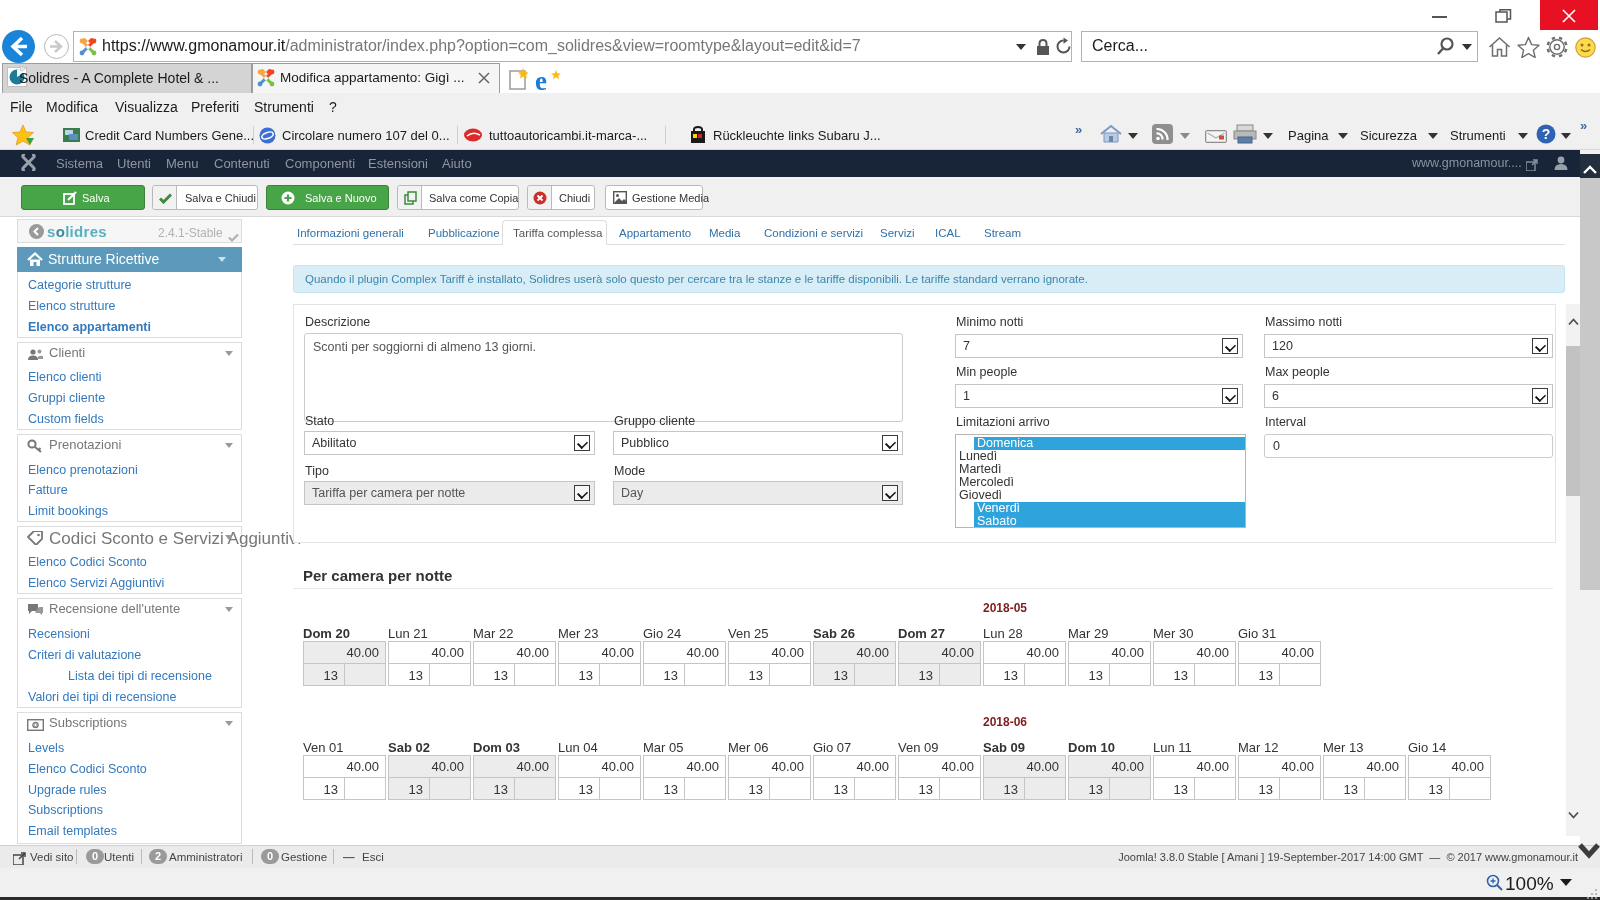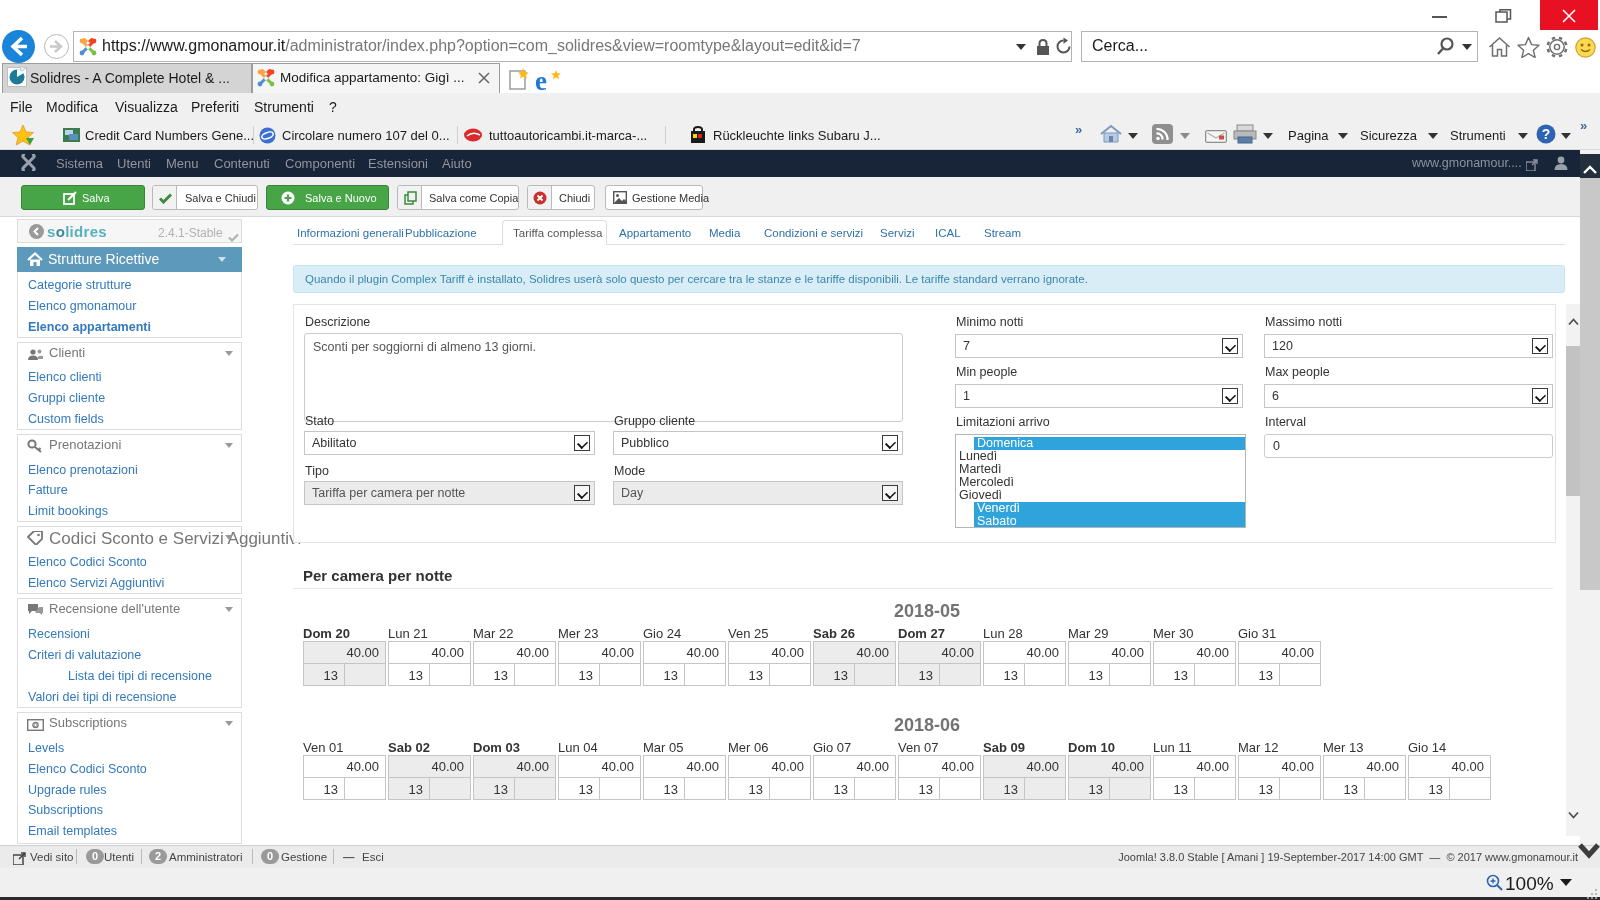--- a/index.html
+++ b/index.html
@@ -61,21 +61,21 @@
 .fselect .v { position:absolute; left:7px; top:4px; }
 .selarrow { position:absolute; right:4px; top:3px; width:16px; height:16px; border:1px solid #3a3a3a; background:#fff; }
 .selarrow:after { content:""; position:absolute; left:3px; top:3px; width:7px; height:7px; border-left:2.4px solid #111; border-bottom:2.4px solid #111; transform:rotate(-45deg) scale(1,0.75); }
 .fselect.dis { background:#ebebeb; color:#545454; }
 .fselect.dis .selarrow { background:#f6f6f6; }
 .finput { position:absolute; height:24px; border:1px solid #ccc; border-radius:3px; background:#fff; font-size:12.5px; color:#333; }
 #listbox { left:955px; top:434px; width:291px; height:94px; border:1px solid #b5b5b5; background:#fff; overflow:hidden; padding-top:2px; }
 .lopt { height:13px; font-size:12.5px; color:#333; padding-left:3px; line-height:13px; }
 .lopt.sel { background:#2ea3dc; color:#fff;margin-left:18px; }
 
-.cal-month { position:absolute; font-size:18px; font-weight:bold; color:#737373; width:200px; text-align:center; }
+.cal-month { position:absolute; font-size:12px; font-weight:bold; color:#7f1d1d; width:200px; text-align:right; }
 .dlabel { position:absolute; font-size:13px; color:#333; white-space:nowrap; }
 .dtable { position:absolute; width:83px; height:45px; border:1px solid #c5c5c5; background:#fff; }
 .dtable.we { background:#ececec; }
 .dtable .r1 { position:absolute; left:0; top:0; right:0; height:22px; border-bottom:1px solid #c5c5c5; font-size:13px; color:#333; text-align:right; padding:3px 6px 0 0; }
 .dtable .r2a { position:absolute; left:0; top:22px; width:41px; bottom:0; border-right:1px solid #c5c5c5; font-size:13px; color:#333; text-align:right; padding:4px 6px 0 0; }
 
 #jfooter { left:0; top:845px; width:1600px; height:23px; background:#ebebeb; border-top:1px solid #cfcfcf; }
 .fitem { position:absolute; top:851px; font-size:11.5px; color:#444; white-space:nowrap; }
 .fbadge { position:absolute; top:849px; height:15px; border-radius:8px; background:#9a9a9a; color:#fff; font-size:11px; font-weight:bold; text-align:center; padding:1px 6px 0; }
 .fsep { position:absolute; top:849px; width:1px; height:15px; background:#bbb; }
@@ -157,21 +157,21 @@
     </svg></div>
 <div class="abs" id="tabband"></div>
 <div class="abs ietab" id="tab1"></div>
 <div class="abs ietab" id="tab2"></div>
 <div class="abs" style="left:7px; top:66px;"><svg width="20" height="21">
       <rect x="0.5" y="1.5" width="19" height="19" fill="#fff" stroke="#c0c0c0"></rect>
       <path d="M13 0 L19 2 L14 6 Z" fill="#e8e8e8" stroke="#c0c0c0" stroke-width="0.8"></path>
       <circle cx="10" cy="11" r="7.5" fill="#1d7a99"></circle>
       <path d="M10 11 L10 3.5 A7.5 7.5 0 0 1 16.5 7.2 Z" fill="#f4fafc"></path>
     </svg></div>
-<div class="tabtext" style="left:30px; font-size:14px;text-align:right;">Solidres - A Complete Hotel &amp; ...</div>
+<div class="tabtext" style="left:19px; font-size:14px;text-align:right;">Solidres - A Complete Hotel &amp; ...</div>
 <div class="abs" style="left:257px; top:69px;"><svg width="18" height="18" viewBox="0 0 24 24">
 <path d="M5 5 Q3 3 5 1 Q7 -1 9 1 L12 4 L9 7 L6 4" fill="#f9a541"></path>
 <path d="M19 5 Q21 3 19 1 Q17 -1 15 1 L12 4 L15 7 L18 4" fill="#f44321"></path>
 <circle cx="4" cy="4" r="3.2" fill="#f9a541"></circle>
 <circle cx="20" cy="4" r="3.2" fill="#f44321"></circle>
 <circle cx="4" cy="20" r="3.2" fill="#5091cd"></circle>
 <circle cx="20" cy="20" r="3.2" fill="#7ac143"></circle>
 <path d="M4 4 L12 12 M20 4 L12 12 M4 20 L12 12 M20 20 L12 12" stroke-width="4" stroke-linecap="round"></path>
 <path d="M4 4 L12 12" stroke="#f9a541" stroke-width="4"></path>
 <path d="M20 4 L12 12" stroke="#f44321" stroke-width="4"></path>
@@ -357,21 +357,21 @@
 <div class="scaret" style="left:218px; top:257px; position:absolute; border-top-color:#cfe0ea;"></div>
 <div class="sbox" style="top:247px; height:91px;"></div>
 <div class="abs" id="bluehdr"></div>
 <div class="abs" style="left:27px; top:252px;"><svg width="16" height="15">
       <path d="M1 8 L8 1.5 L15 8" fill="none" stroke="#fff" stroke-width="2.2"></path>
       <path d="M3 7.5 V14 H6.5 V10 H9.5 V14 H13 V7.5 Z" fill="#fff"></path>
     </svg></div>
 <div class="abs" style="left:48px; top:251px; font-size:14px; color:#fff;">Strutture Ricettive</div>
 <div class="scaret" style="left:218px; top:257px; border-top-color:#cfe0ea;"></div>
 <div class="slink" style="top:278px; ">Categorie strutture</div>
-<div class="slink" style="top:299px; ">Elenco gmonamour</div>
+<div class="slink" style="top:299px; ">Elenco strutture</div>
 <div class="slink" style="top:320px; font-weight:bold;">Elenco appartamenti</div>
 <div class="sbox" style="top:342px; height:88px;"></div>
 <div class="abs" style="left:27px; top:347px;"><svg width="17" height="13">
       <circle cx="6" cy="4" r="2.6" fill="#777"></circle>
       <path d="M1 12 Q1 7.5 6 7.5 Q11 7.5 11 12 Z" fill="#777"></path>
       <circle cx="12.5" cy="3.5" r="2" fill="#999"></circle>
       <path d="M10 11 Q11 7 16 8 L16 11 Z" fill="#999"></path>
     </svg></div>
 <div class="abs" style="left:49px; top:345px; font-size:13px; color:#777; white-space:nowrap;">Clienti</div>
 <div class="scaret" style="left:225px; top:351px;"></div>
@@ -417,21 +417,21 @@
 <div class="abs" style="left:49px; top:715px; font-size:13px; color:#777; white-space:nowrap;">Subscriptions</div>
 <div class="scaret" style="left:225px; top:721px;"></div>
 <div class="slink" style="top:741px; ">Levels</div>
 <div class="slink" style="top:762px; ">Elenco Codici Sconto</div>
 <div class="slink" style="top:783px; ">Upgrade rules</div>
 <div class="slink" style="top:803px; ">Subscriptions</div>
 <div class="slink" style="top:824px; ">Email templates</div>
 <div class="abs" id="navborder"></div>
 <div class="abs" id="activetab"></div>
 <div class="navtab" style="left:297px;">Informazioni generali</div>
-<div class="navtab" style="left:405px;text-align:right;">Pubblicazione</div>
+<div class="navtab" style="left:428px;text-align:right;">Pubblicazione</div>
 <div class="navtab" style="left:619px;">Appartamento</div>
 <div class="navtab" style="left:709px;">Media</div>
 <div class="navtab" style="left:764px;">Condizioni e servizi</div>
 <div class="navtab" style="left:880px;">Servizi</div>
 <div class="navtab" style="left:935px;">ICAL</div>
 <div class="navtab" style="left:984px;">Stream</div>
 <div class="navtab" style="left:513px; color:#555;">Tariffa complessa</div>
 <div class="abs" id="alert"></div>
 <div class="abs" style="left:305px; top:273px; font-size:11.5px; color:#3a87ad;">Quando il plugin Complex Tariff è installato, Solidres userà solo questo per cercare tra le stanze e le tariffe disponibili. Le tariffe standard verrano ignorate.</div>
 <div class="abs" id="fieldset"></div>
@@ -583,21 +583,21 @@
 <div class="dlabel" style="left:728px; top:740px; ">Mer 06</div>
 <div class="dtable" style="left:728px; top:755px;">
     <div class="r1">40.00</div>
     <div class="r2a">13</div>
   </div>
 <div class="dlabel" style="left:813px; top:740px; ">Gio 07</div>
 <div class="dtable" style="left:813px; top:755px;">
     <div class="r1">40.00</div>
     <div class="r2a">13</div>
   </div>
-<div class="dlabel" style="left:898px; top:740px; ">Ven 07</div>
+<div class="dlabel" style="left:898px; top:740px; ">Ven 09</div>
 <div class="dtable" style="left:898px; top:755px;">
     <div class="r1">40.00</div>
     <div class="r2a">13</div>
   </div>
 <div class="dlabel" style="left:983px; top:740px; font-weight:bold;">Sab 09</div>
 <div class="dtable we" style="left:983px; top:755px;">
     <div class="r1">40.00</div>
     <div class="r2a">13</div>
   </div>
 <div class="dlabel" style="left:1068px; top:740px; font-weight:bold;">Dom 10</div>

